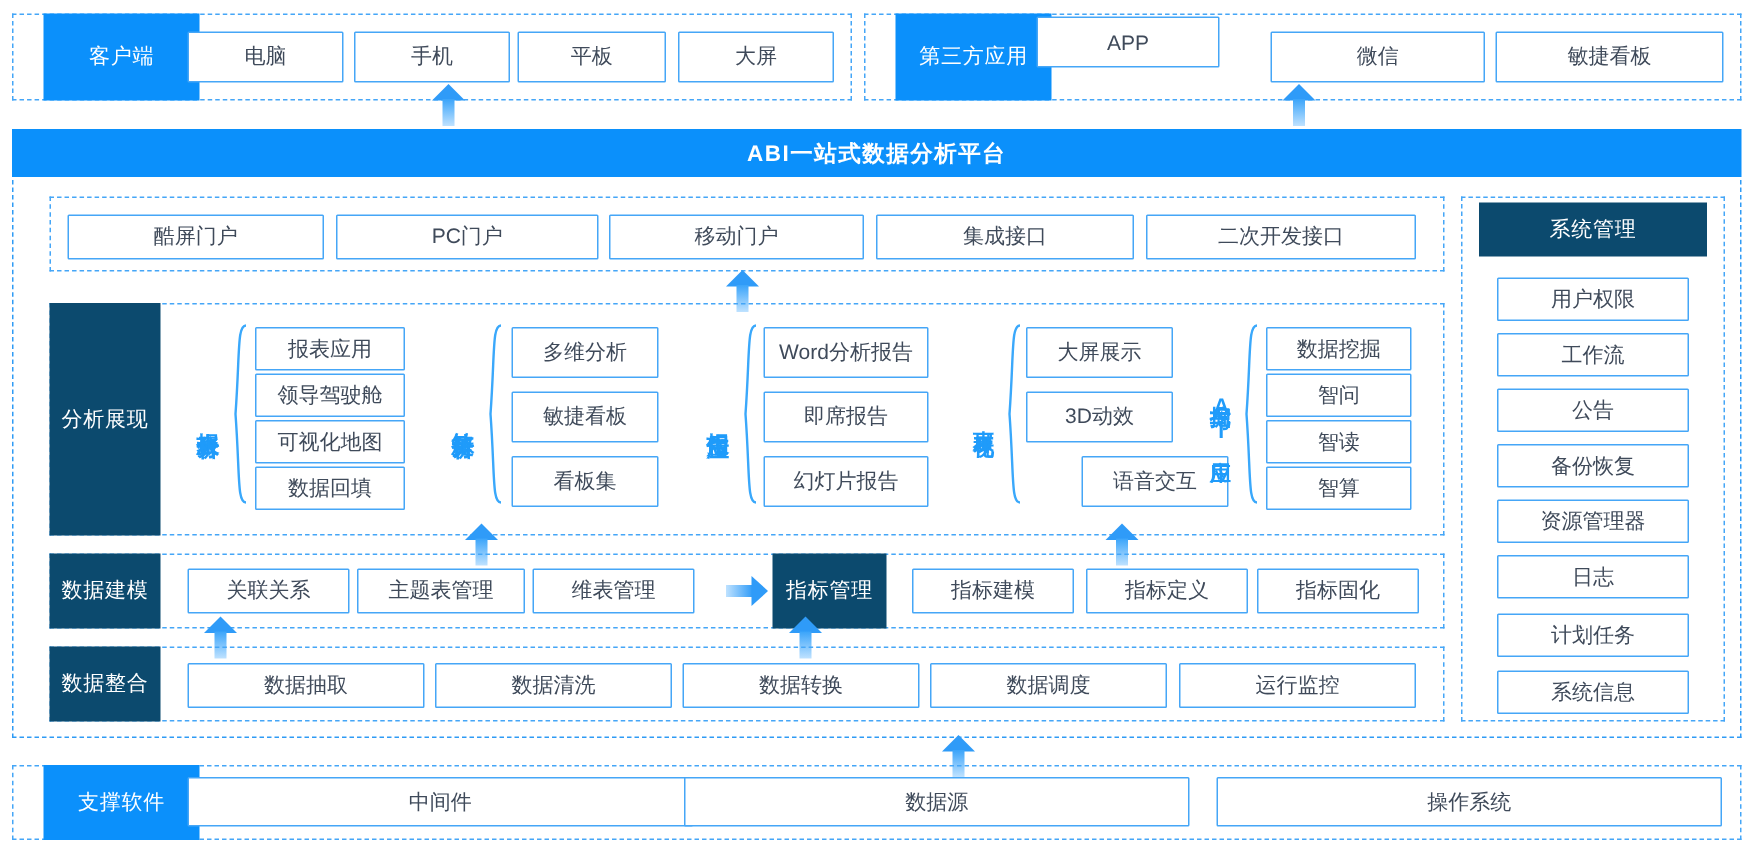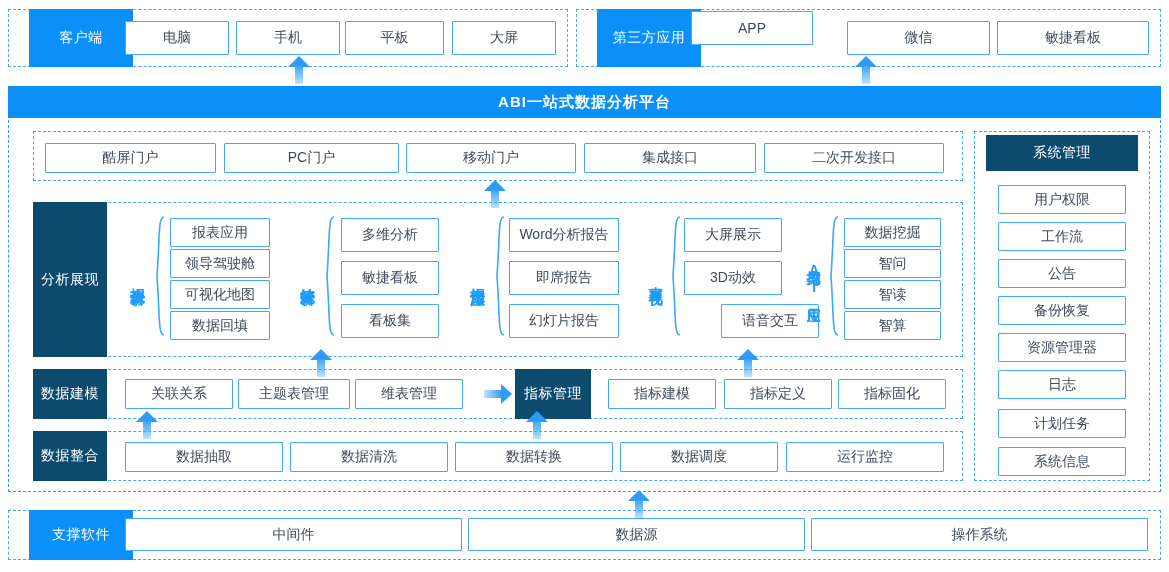--- a/index.html
+++ b/index.html
@@ -389,20 +389,20 @@
       <div class="stem"></div>
     </div>
 
   <div class="abs dashed" style="left:8px;top:510px;width:1153px;height:50px;"></div>
   <div class="abs label-solid" style="left:8px;top:510px;width:104px;height:50px;">
     <span>支撑软件</span>
   </div>
   <div class="abs box" style="left:125px;top:518px;width:337px;height:33px;">
     <span>中间件</span>
     </div>
-  <div class="abs box" style="left:468px;top:518px;width:337px;height:33px;">
+  <div class="abs box" style="left:456px;top:518px;width:337px;height:33px;">
     <span>数据源</span>
     </div>
   <div class="abs box" style="left:811px;top:518px;width:337px;height:33px;">
     <span>操作系统</span>
     </div>
 
 </div>
 
 </body></html>

